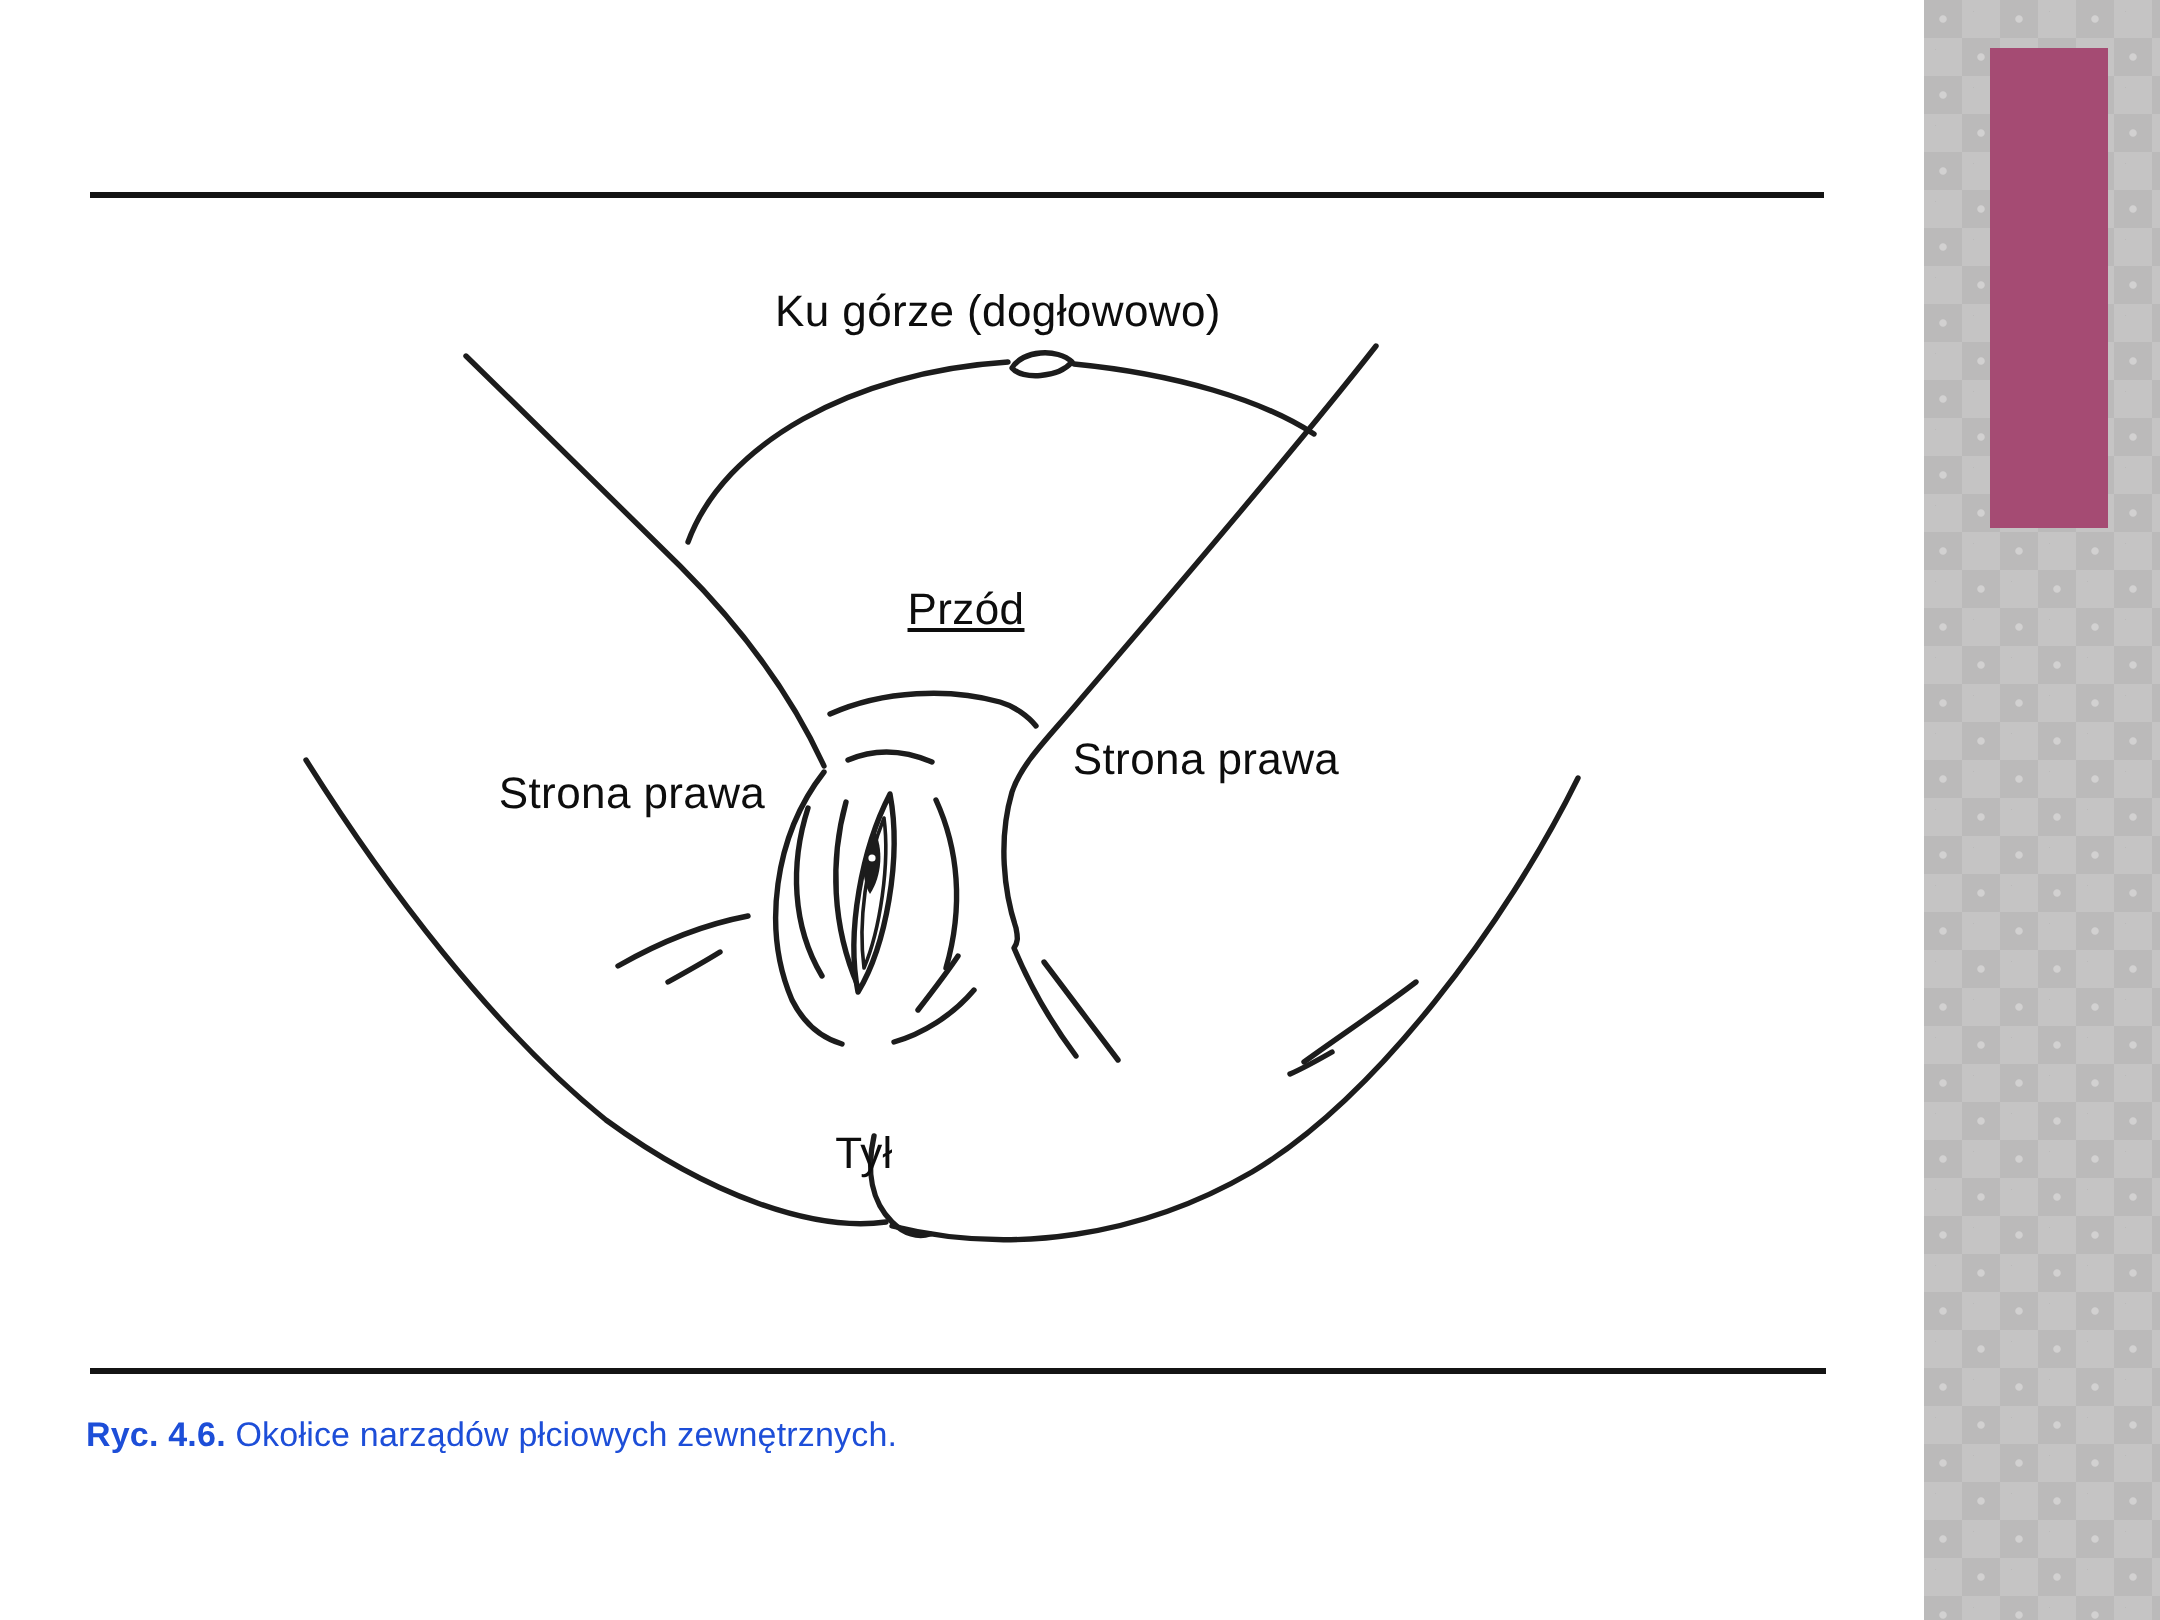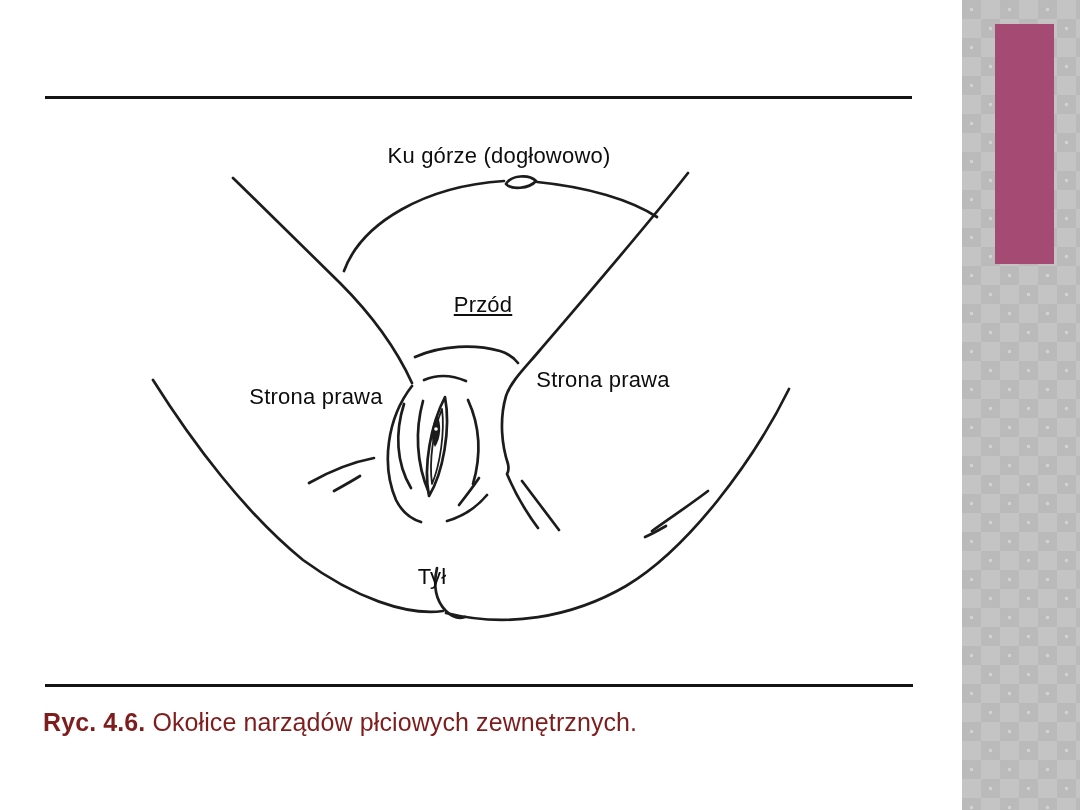--- a/index.html
+++ b/index.html
@@ -19,21 +19,21 @@
     position:absolute; background:#141414; height:3px;
   }
   .rule-top { left:45px; top:96px; width:867px; }
   .rule-bottom { left:45px; top:684px; width:868px; }
   .figure-svg { position:absolute; left:0; top:0; width:962px; height:810px; }
   .fig-label {
     position:absolute; transform:translateX(-50%);
     font-size:22px; color:#0d0d0d; white-space:nowrap; letter-spacing:0.2px;
   }
   .caption {
-    position:absolute; left:43px; top:708px; font-size:25px; color:#7f1d1d;
+    position:absolute; left:43px; top:708px; font-size:17px; color:#1d4ed8;
     white-space:nowrap; letter-spacing:0.1px;
   }
   .caption .bold { font-weight:bold; }
   
   .side-panel {
     position:absolute; left:962px; top:0; width:118px; height:810px;
     background-color:#bbbaba;
     background-image:
       radial-gradient(circle at 9.5px 9.5px, #d2d1d1 1.6px, rgba(0,0,0,0) 2.1px),
       radial-gradient(circle at 28.5px 28.5px, #d2d1d1 1.6px, rgba(0,0,0,0) 2.1px),

